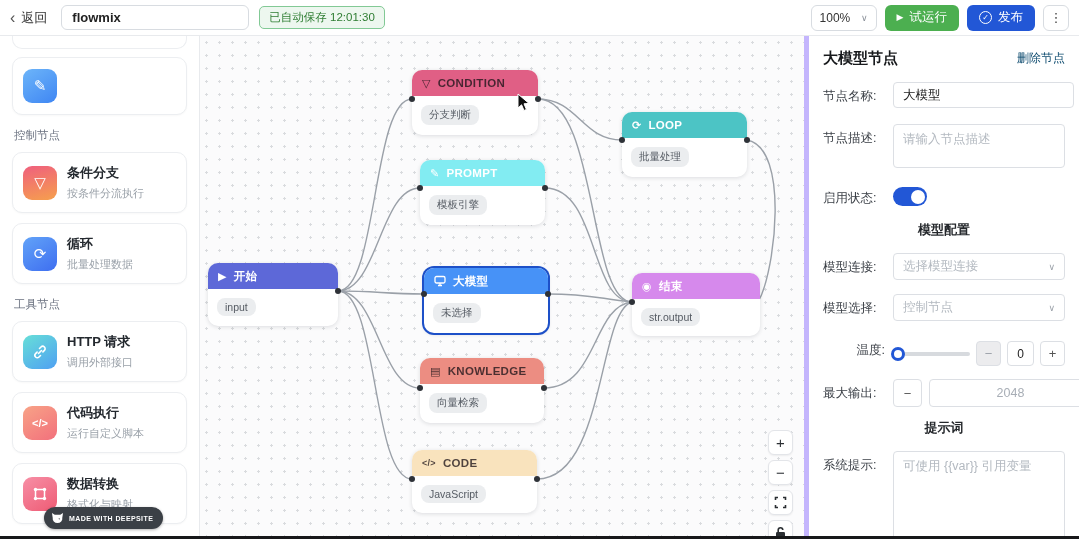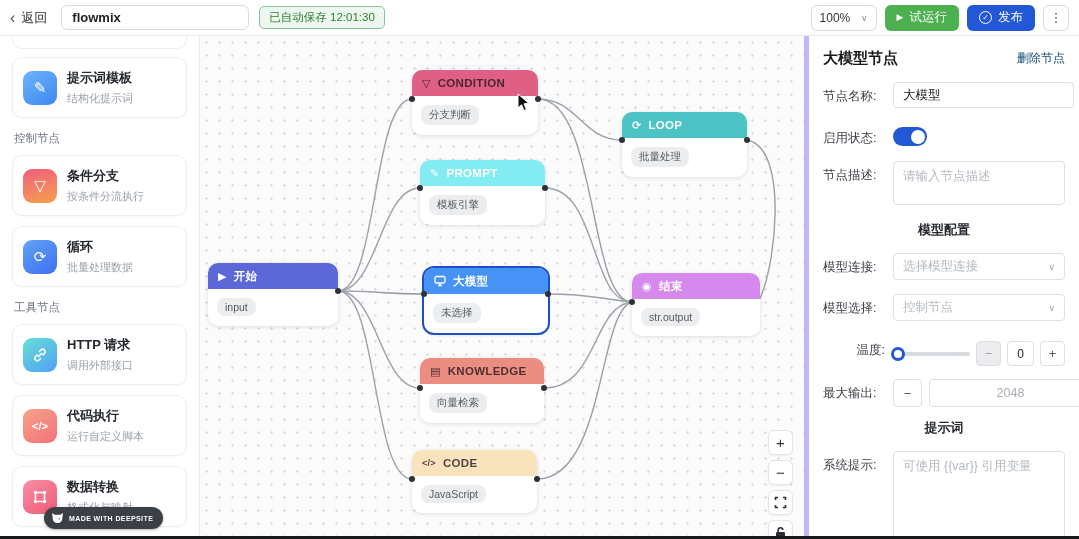--- a/index.html
+++ b/index.html
@@ -145,24 +145,20 @@
     </div>
   </div>
 
   <div class="sidebar">
     <div class="card-partial"></div>
 
     <div class="pcard">
       <div class="pic g-blue">
           <span>✎</span>
         </div>
-      <div>
-        <div class="ptitle">提示词模板</div>
-        <div class="pdesc">结构化提示词</div>
-      </div>
     </div>
 
     <div class="section">控制节点</div>
 
     <div class="pcard">
       <div class="pic g-pink">
           <span>▽</span>
         </div>
       <div>
         <div class="ptitle">条件分支</div>
@@ -365,30 +361,30 @@
     <div class="panel-head">
       <span class="panel-title">大模型节点</span>
       <span class="panel-del">删除节点</span>
     </div>
 
     <div class="prow">
       <span class="plabel">节点名称:</span>
       <input class="pinput" value="大模型" style="">
     </div>
 
+    <div class="prow">
+      <span class="plabel">节点描述:</span>
+      <textarea class="ptext" rows="2" style="height: 44px;" placeholder="请输入节点描述"></textarea>
+    </div>
+
     <div class="prow" style="margin-bottom:14px;">
       <span class="plabel">启用状态:</span>
       <div class="toggle">
           <div class="knob"></div>
         </div>
-    </div>
-
-    <div class="prow">
-      <span class="plabel">节点描述:</span>
-      <textarea class="ptext" rows="2" style="height: 44px;" placeholder="请输入节点描述"></textarea>
     </div>
 
     <div class="psec">模型配置</div>
 
     <div class="prow" style="margin-bottom:14px;">
       <span class="plabel">模型连接:</span>
       <div class="sel">
         <span>选择模型连接</span>
         <span class="chev">∨</span>
       </div>

